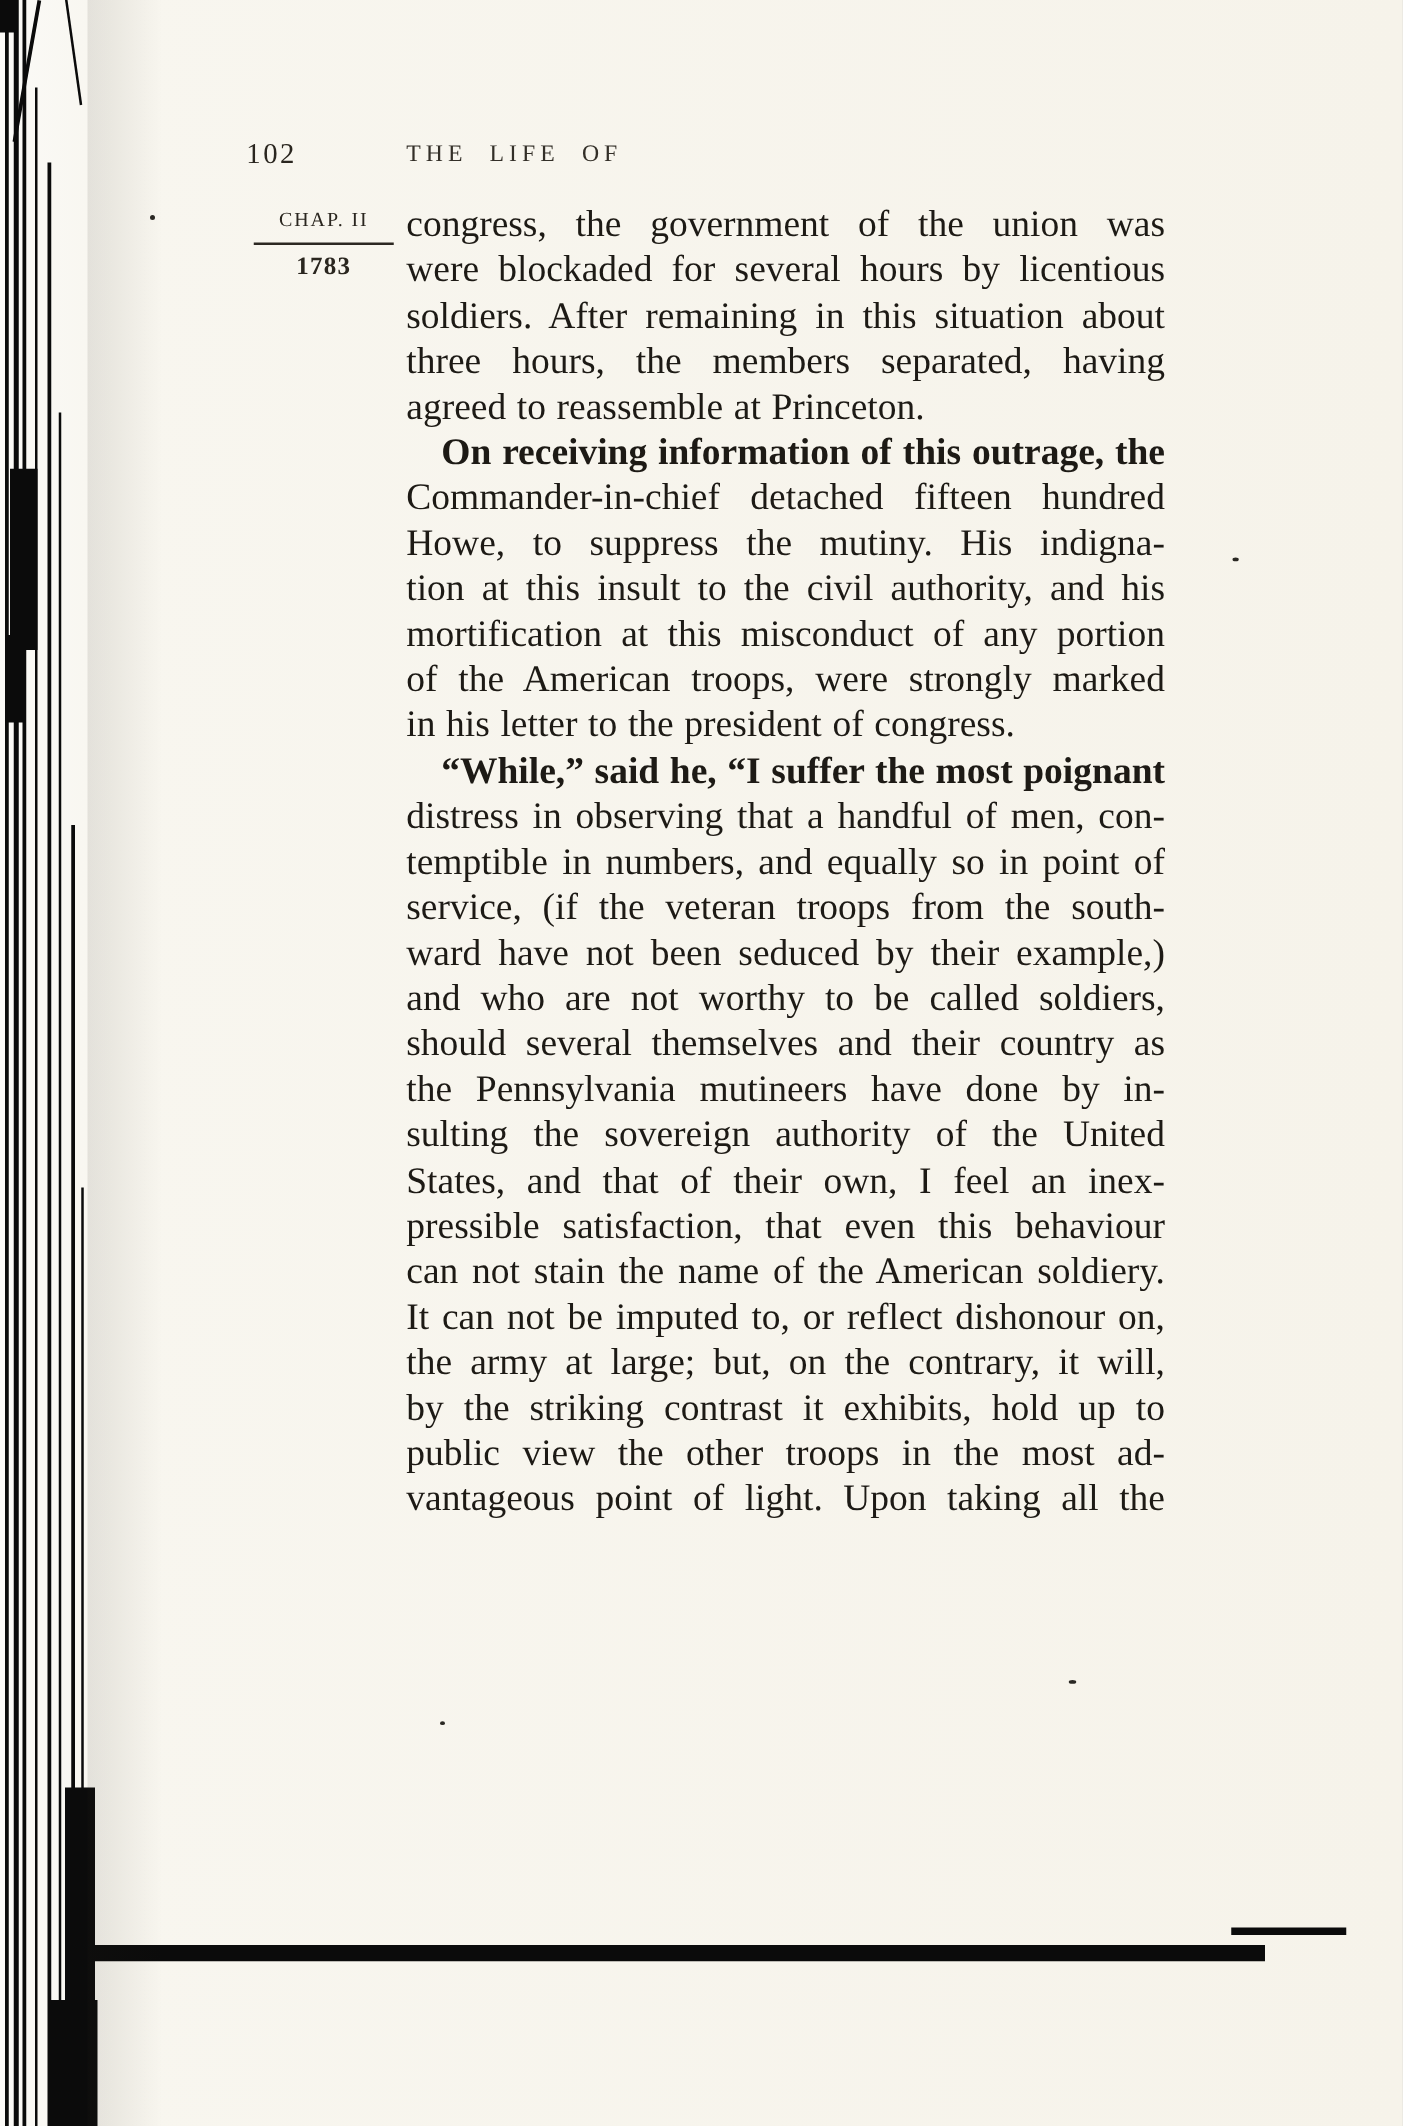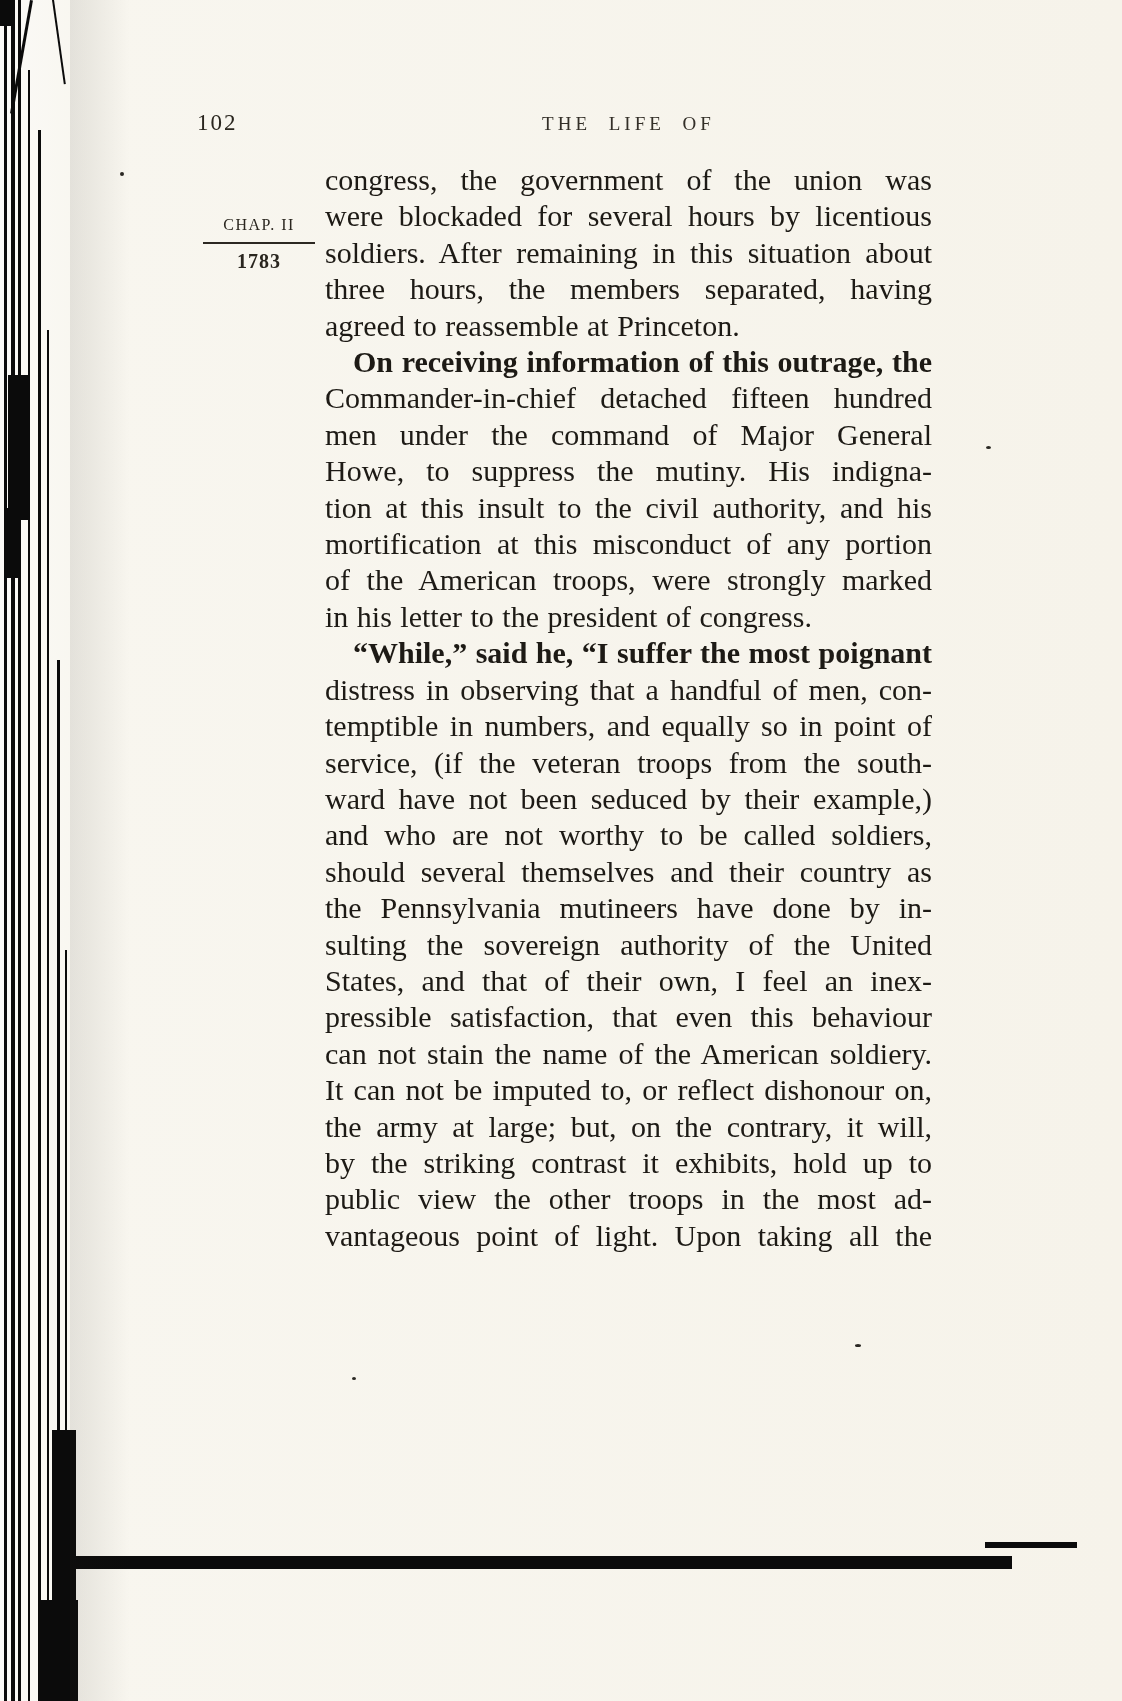--- a/index.html
+++ b/index.html
@@ -38,40 +38,38 @@
     position: absolute;
     left: 197px; top: 110px;
     font-size: 23px;
     letter-spacing: 2px;
     color: #2a261f;
   }
   .running-header {
     position: absolute;
     left: 325px; top: 113px;
     width: 607px;
-    text-align: center;
     font-size: 19px;
     letter-spacing: 4px;
     word-spacing: 9px;
     color: #332f28;
   }
 
   
   .margin-note {
     position: absolute;
     left: 203px; top: 168px;
     width: 112px;
     text-align: center;
   }
   .margin-chapter {
     font-size: 16px;
     letter-spacing: 1.5px;
     color: #2a261f;
     white-space: nowrap;
-    margin-top: 48px;
   }
   .margin-rule {
     margin: 8px 0 6px 0;
     height: 2px;
     background: #2c2822;
     border: none;
   }
   .margin-year {
     font-size: 20px;
     letter-spacing: 1px;
@@ -139,21 +137,20 @@
       <div class="paragraph">
         <div class="line">congress, the government of the union was</div>
         <div class="line">were blockaded for several hours by licentious</div>
         <div class="line">soldiers. After remaining in this situation about</div>
         <div class="line">three hours, the members separated, having</div>
         <div class="line last-free">agreed to reassemble at Princeton.</div>
       </div>
       <div class="paragraph">
         <div class="line first-indent">On receiving information of this outrage, the</div>
         <div class="line">Commander-in-chief detached fifteen hundred</div>
-        <div class="line">men under the command of Major General</div>
         <div class="line">Howe, to suppress the mutiny. His indigna-</div>
         <div class="line">tion at this insult to the civil authority, and his</div>
         <div class="line">mortification at this misconduct of any portion</div>
         <div class="line">of the American troops, were strongly marked</div>
         <div class="line last-free">in his letter to the president of congress.</div>
       </div>
       <div class="paragraph">
         <div class="line first-indent">“While,” said he, “I suffer the most poignant</div>
         <div class="line">distress in observing that a handful of men, con-</div>
         <div class="line">temptible in numbers, and equally so in point of</div>

